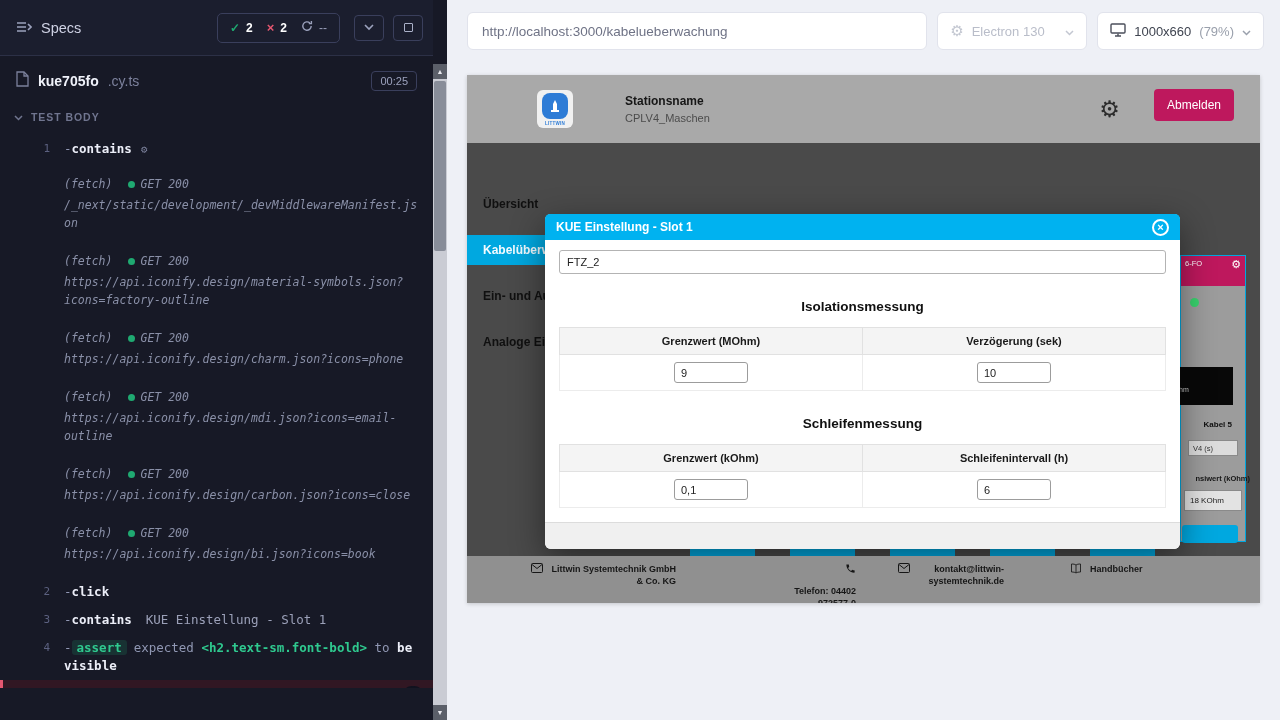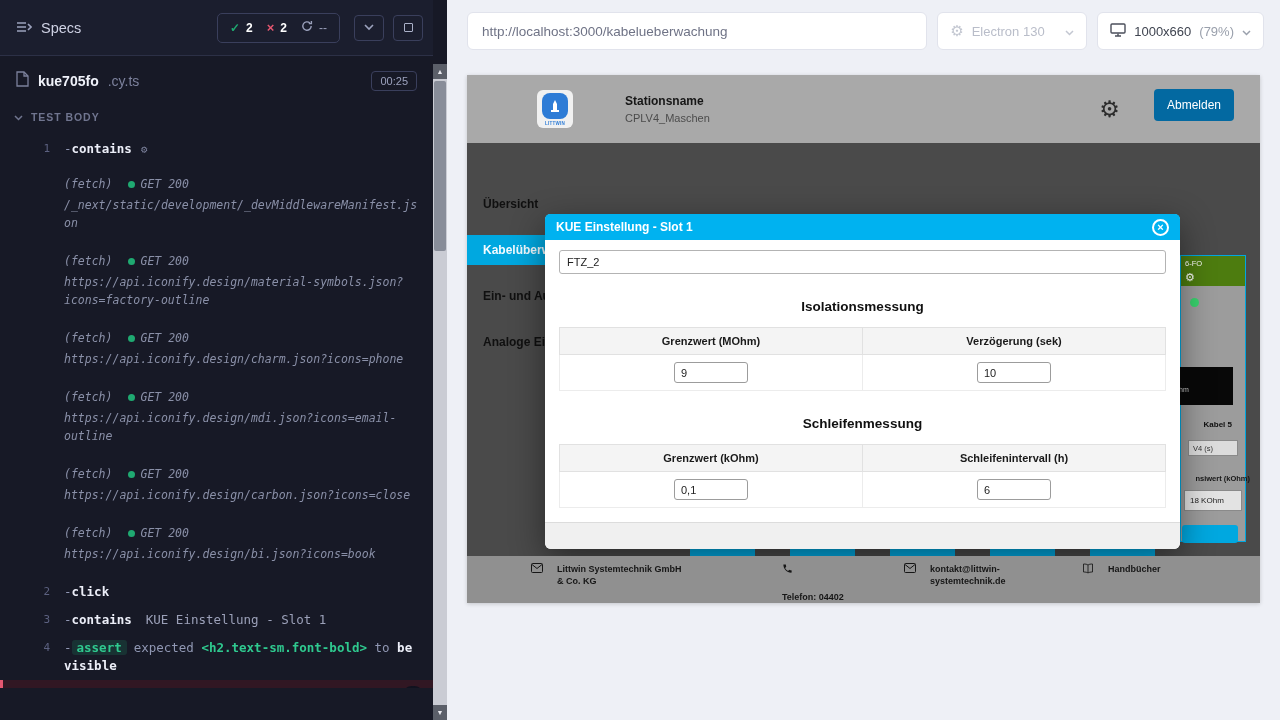--- a/index.html
+++ b/index.html
@@ -75,31 +75,31 @@
   .aut{margin:25px 20px 0;width:793px;height:528px;position:relative;background:#fff;
     box-shadow:0 1px 4px rgba(0,0,0,.18);overflow:hidden;}
   .app-header{height:68px;background:#a9a9a9;display:flex;align-items:center;}
   .logo{width:36px;margin-left:70px;background:#f1f1f1;border-radius:6px;padding:3px 2px 2px;text-align:center;}
   .logo-badge{width:26px;height:26px;margin:0 auto;border-radius:8px;background:#2e7cd6;display:flex;align-items:center;justify-content:center;}
   .logo-text{font-size:4.5px;color:#2e7cd6;font-weight:bold;letter-spacing:.05em;margin-top:2px;}
   .station{margin-left:52px;line-height:1.5;}
   .station-label{font-size:12px;font-weight:bold;color:#161616;}
   .station-value{font-size:11px;color:#4c4c4c;}
   .app-gear{margin-left:auto;font-size:23px;color:#2d2d2d;cursor:pointer;line-height:1;}
-  .logout{margin:0 26px 8px 34px;background:#0369a1;border:none;color:#fff;font-size:12px;border-radius:4px;
+  .logout{margin:0 26px 8px 34px;background:#be185d;border:none;color:#fff;font-size:12px;border-radius:4px;
     padding:9px 13px;font-family:inherit;cursor:pointer;}
 
   .app-body{position:relative;height:413px;background:#4a4a4a;overflow:hidden;}
   .app-nav{position:absolute;top:46px;left:0;width:100px;display:flex;flex-direction:column;gap:16px;z-index:1;}
   .nav-item{height:30px;display:flex;align-items:center;padding-left:16px;font-size:12px;font-weight:bold;
     color:#101010;white-space:nowrap;overflow:hidden;cursor:pointer;}
   .nav-item.active{background:#00a8e0;color:#f2fbff;}
 
   .bg-card{position:absolute;top:112px;right:14px;width:66px;height:287px;background:#9c9c9c;border:1px solid #00a8e0;z-index:1;}
-  .bg-card-head{height:30px;background:#4d7c0f;color:#fff;font-size:7.5px;display:flex;justify-content:space-between;align-items:flex-start;padding:3px 4px;flex-direction:column;}
+  .bg-card-head{height:30px;background:#be185d;color:#fff;font-size:7.5px;display:flex;justify-content:space-between;align-items:flex-start;padding:3px 4px;}
   .bg-card-head .g{font-size:11px;line-height:1;}
   .bg-dot{width:9px;height:9px;border-radius:50%;background:#39d36e;margin:12px 0 0 9px;}
   .bg-display{position:absolute;top:224px;right:27px;width:78px;height:38px;background:#080808;color:#fff;z-index:2;padding:2px 7px;}
   .bg-display .val{font-size:15px;font-weight:bold;}
   .bg-display .unit{font-size:7px;color:#cfcfcf;}
   .bg-kabel{position:absolute;top:277px;right:28px;font-size:8px;font-weight:bold;color:#101010;z-index:2;}
   .bg-field{position:absolute;top:297px;right:22px;width:50px;height:16px;background:#dcdcdc;border:1px solid #8a8a8a;
     font-size:7.5px;color:#333;z-index:2;display:flex;align-items:center;padding-left:4px;}
   .bg-klabel{position:absolute;top:331px;right:10px;font-size:7.5px;font-weight:bold;color:#161616;z-index:2;}
   .bg-kval{position:absolute;top:347px;right:18px;width:58px;height:21px;background:#e3e3e3;border:1px solid #8a8a8a;
@@ -119,21 +119,21 @@
   .m-title{text-align:center;font-size:13.5px;font-weight:bold;color:#101010;margin:25px 0 13px;}
   .m-table{width:100%;border-collapse:collapse;}
   .m-table th{background:#f4f4f4;border:1px solid #e1e1e1;height:27px;font-size:11px;color:#1a1a1a;}
   .m-table td{border:1px solid #ececec;height:36px;text-align:center;}
   .cell-input{width:74px;height:21px;border:1px solid #9c9c9c;border-radius:3px;font-size:11px;padding:0 6px;color:#222;font-family:inherit;}
   .modal-footer{margin-top:14px;background:#f0f0f0;border-top:1px solid #dcdcdc;border-radius:0 0 6px 6px;
     padding:13px;display:flex;justify-content:flex-end;gap:10px;}
 
   .app-footer{height:47px;background:#909090;display:flex;align-items:flex-start;padding:7px 0 0 64px;
     color:#161616;font-size:9px;font-weight:bold;line-height:1.35;}
-  .f-group{display:flex;gap:14px;}
+  .f-group{display:flex;gap:8px;text-align:right;}
   .f-text{display:block;}
   .fw-company{width:125px;} .fw-phone{width:80px;} .fw-email{width:86px;}
   .g2{margin-left:100px;flex-direction:column;} .g3{margin-left:42px;} .g4{margin-left:66px;}
 </style>
 </head>
 <body>
 
 <div class="stage">
 
   <div class="reporter-col">

